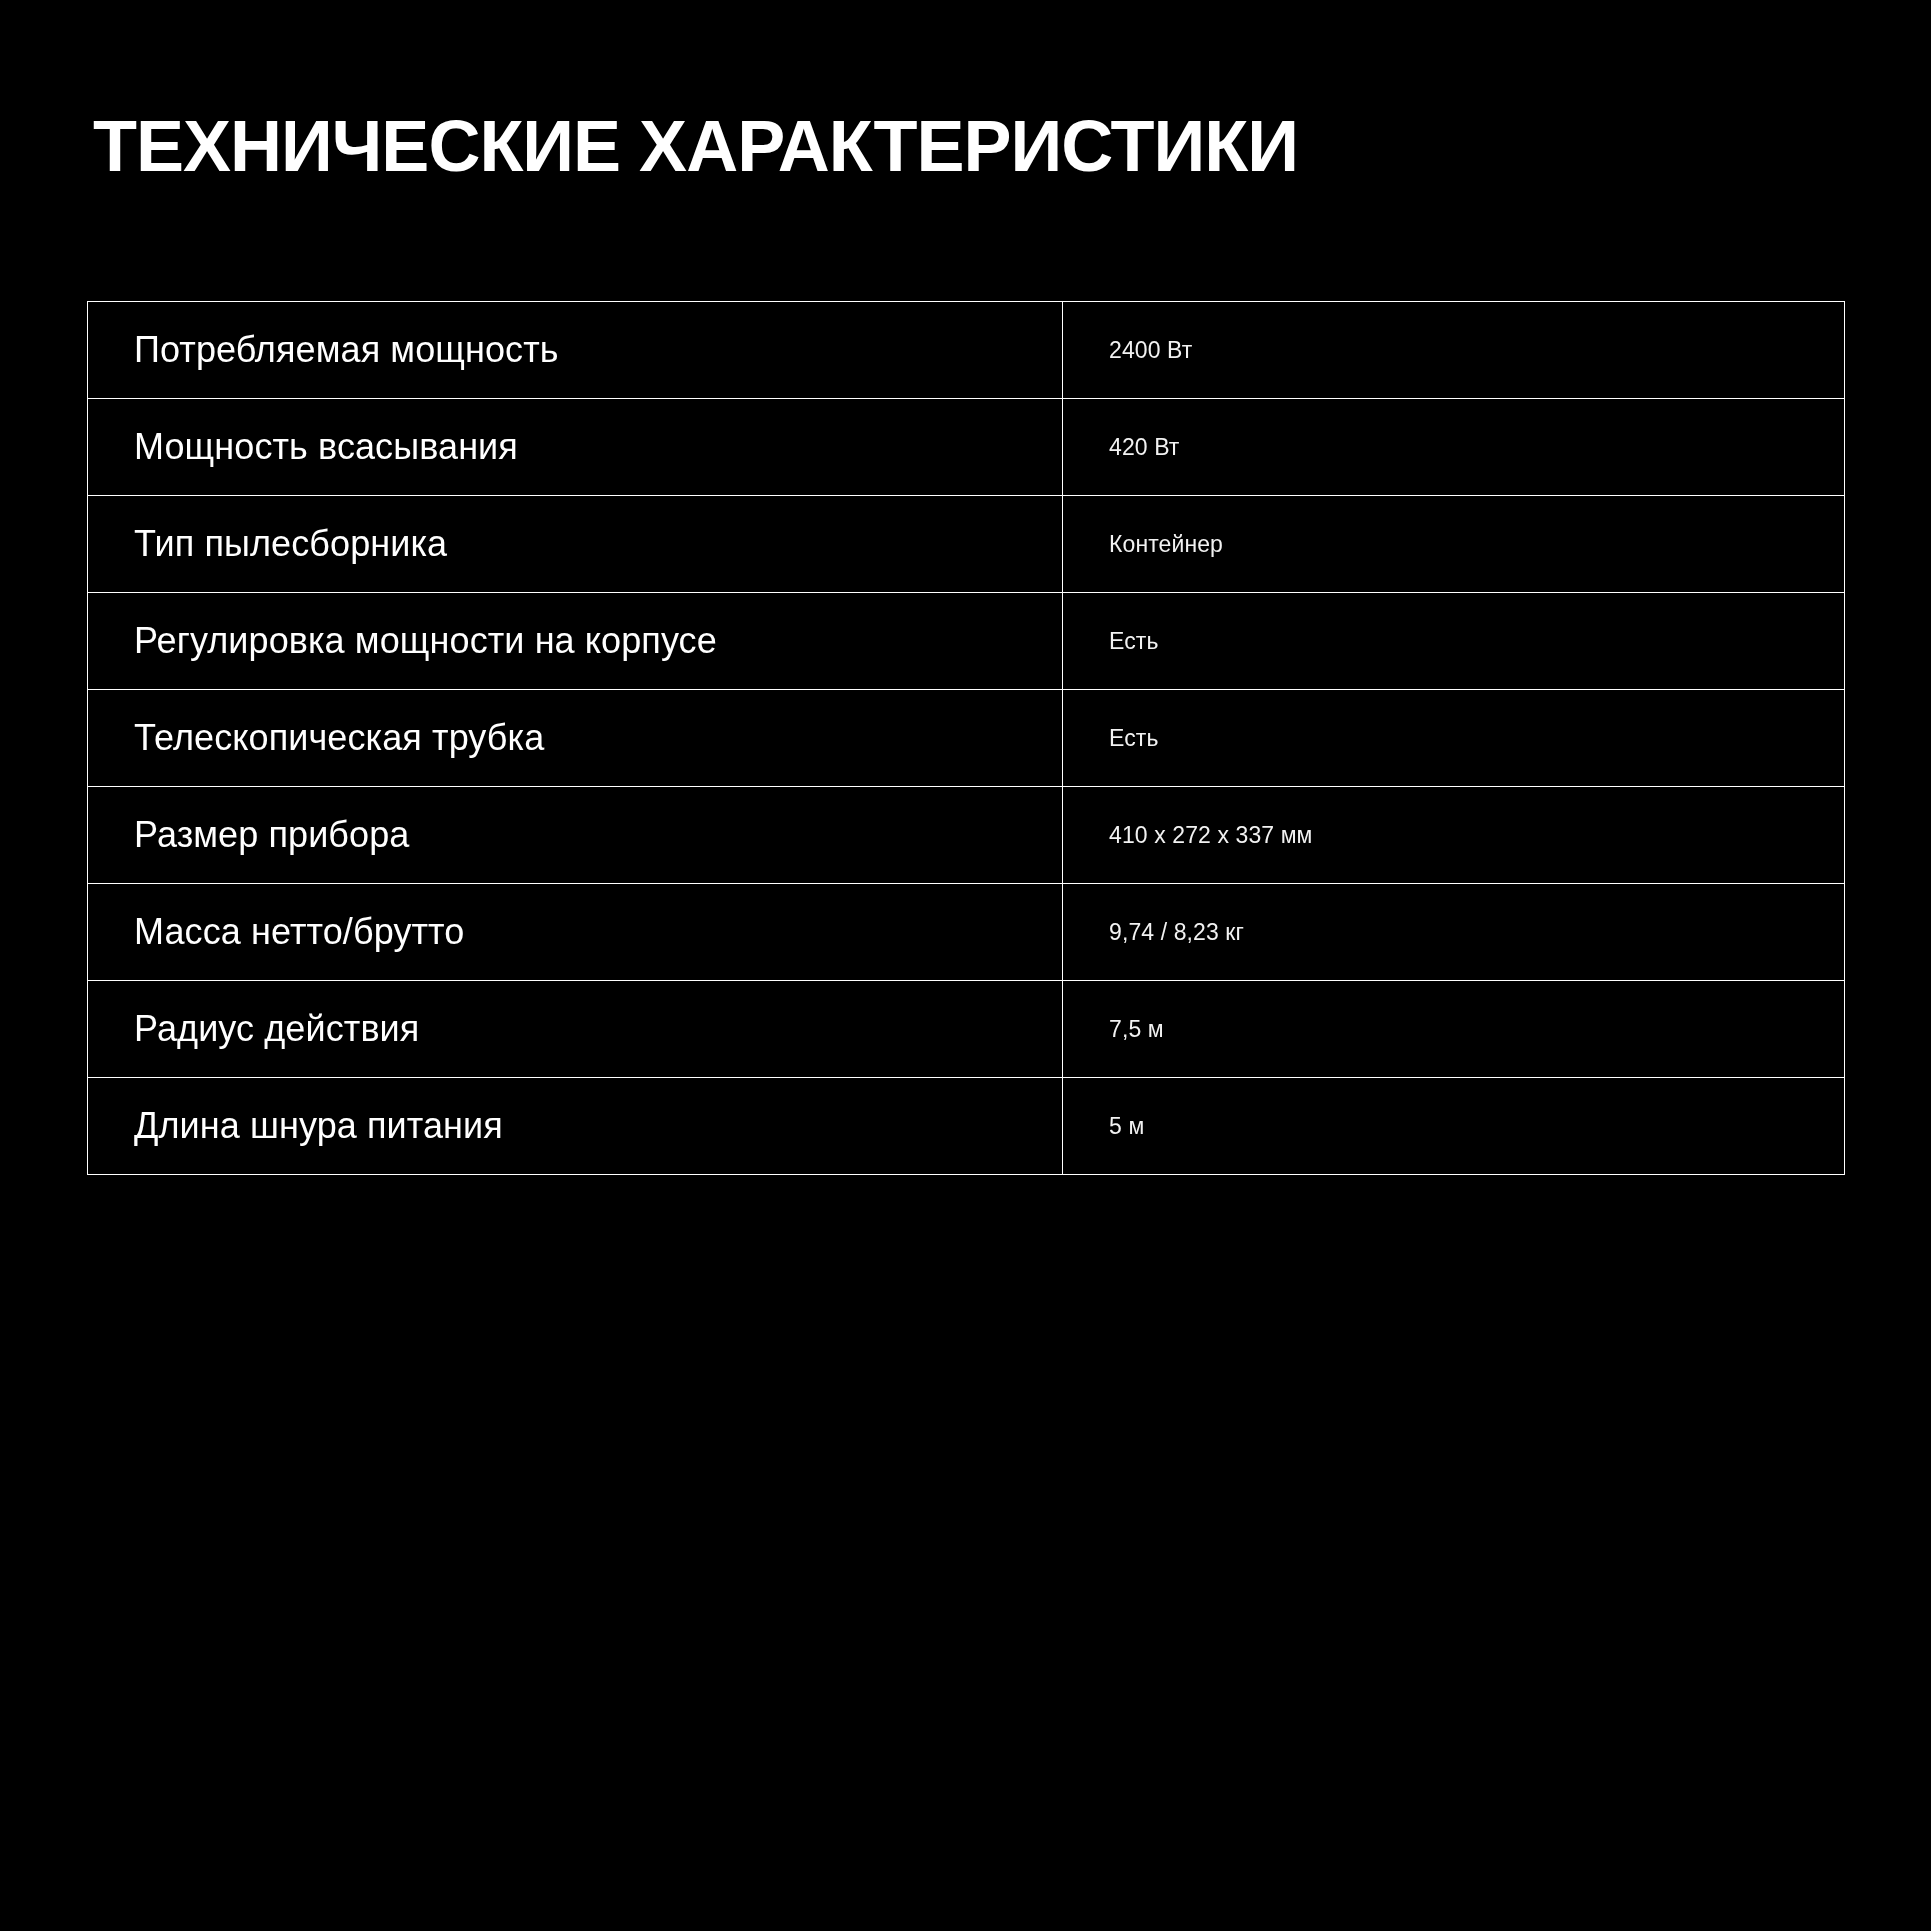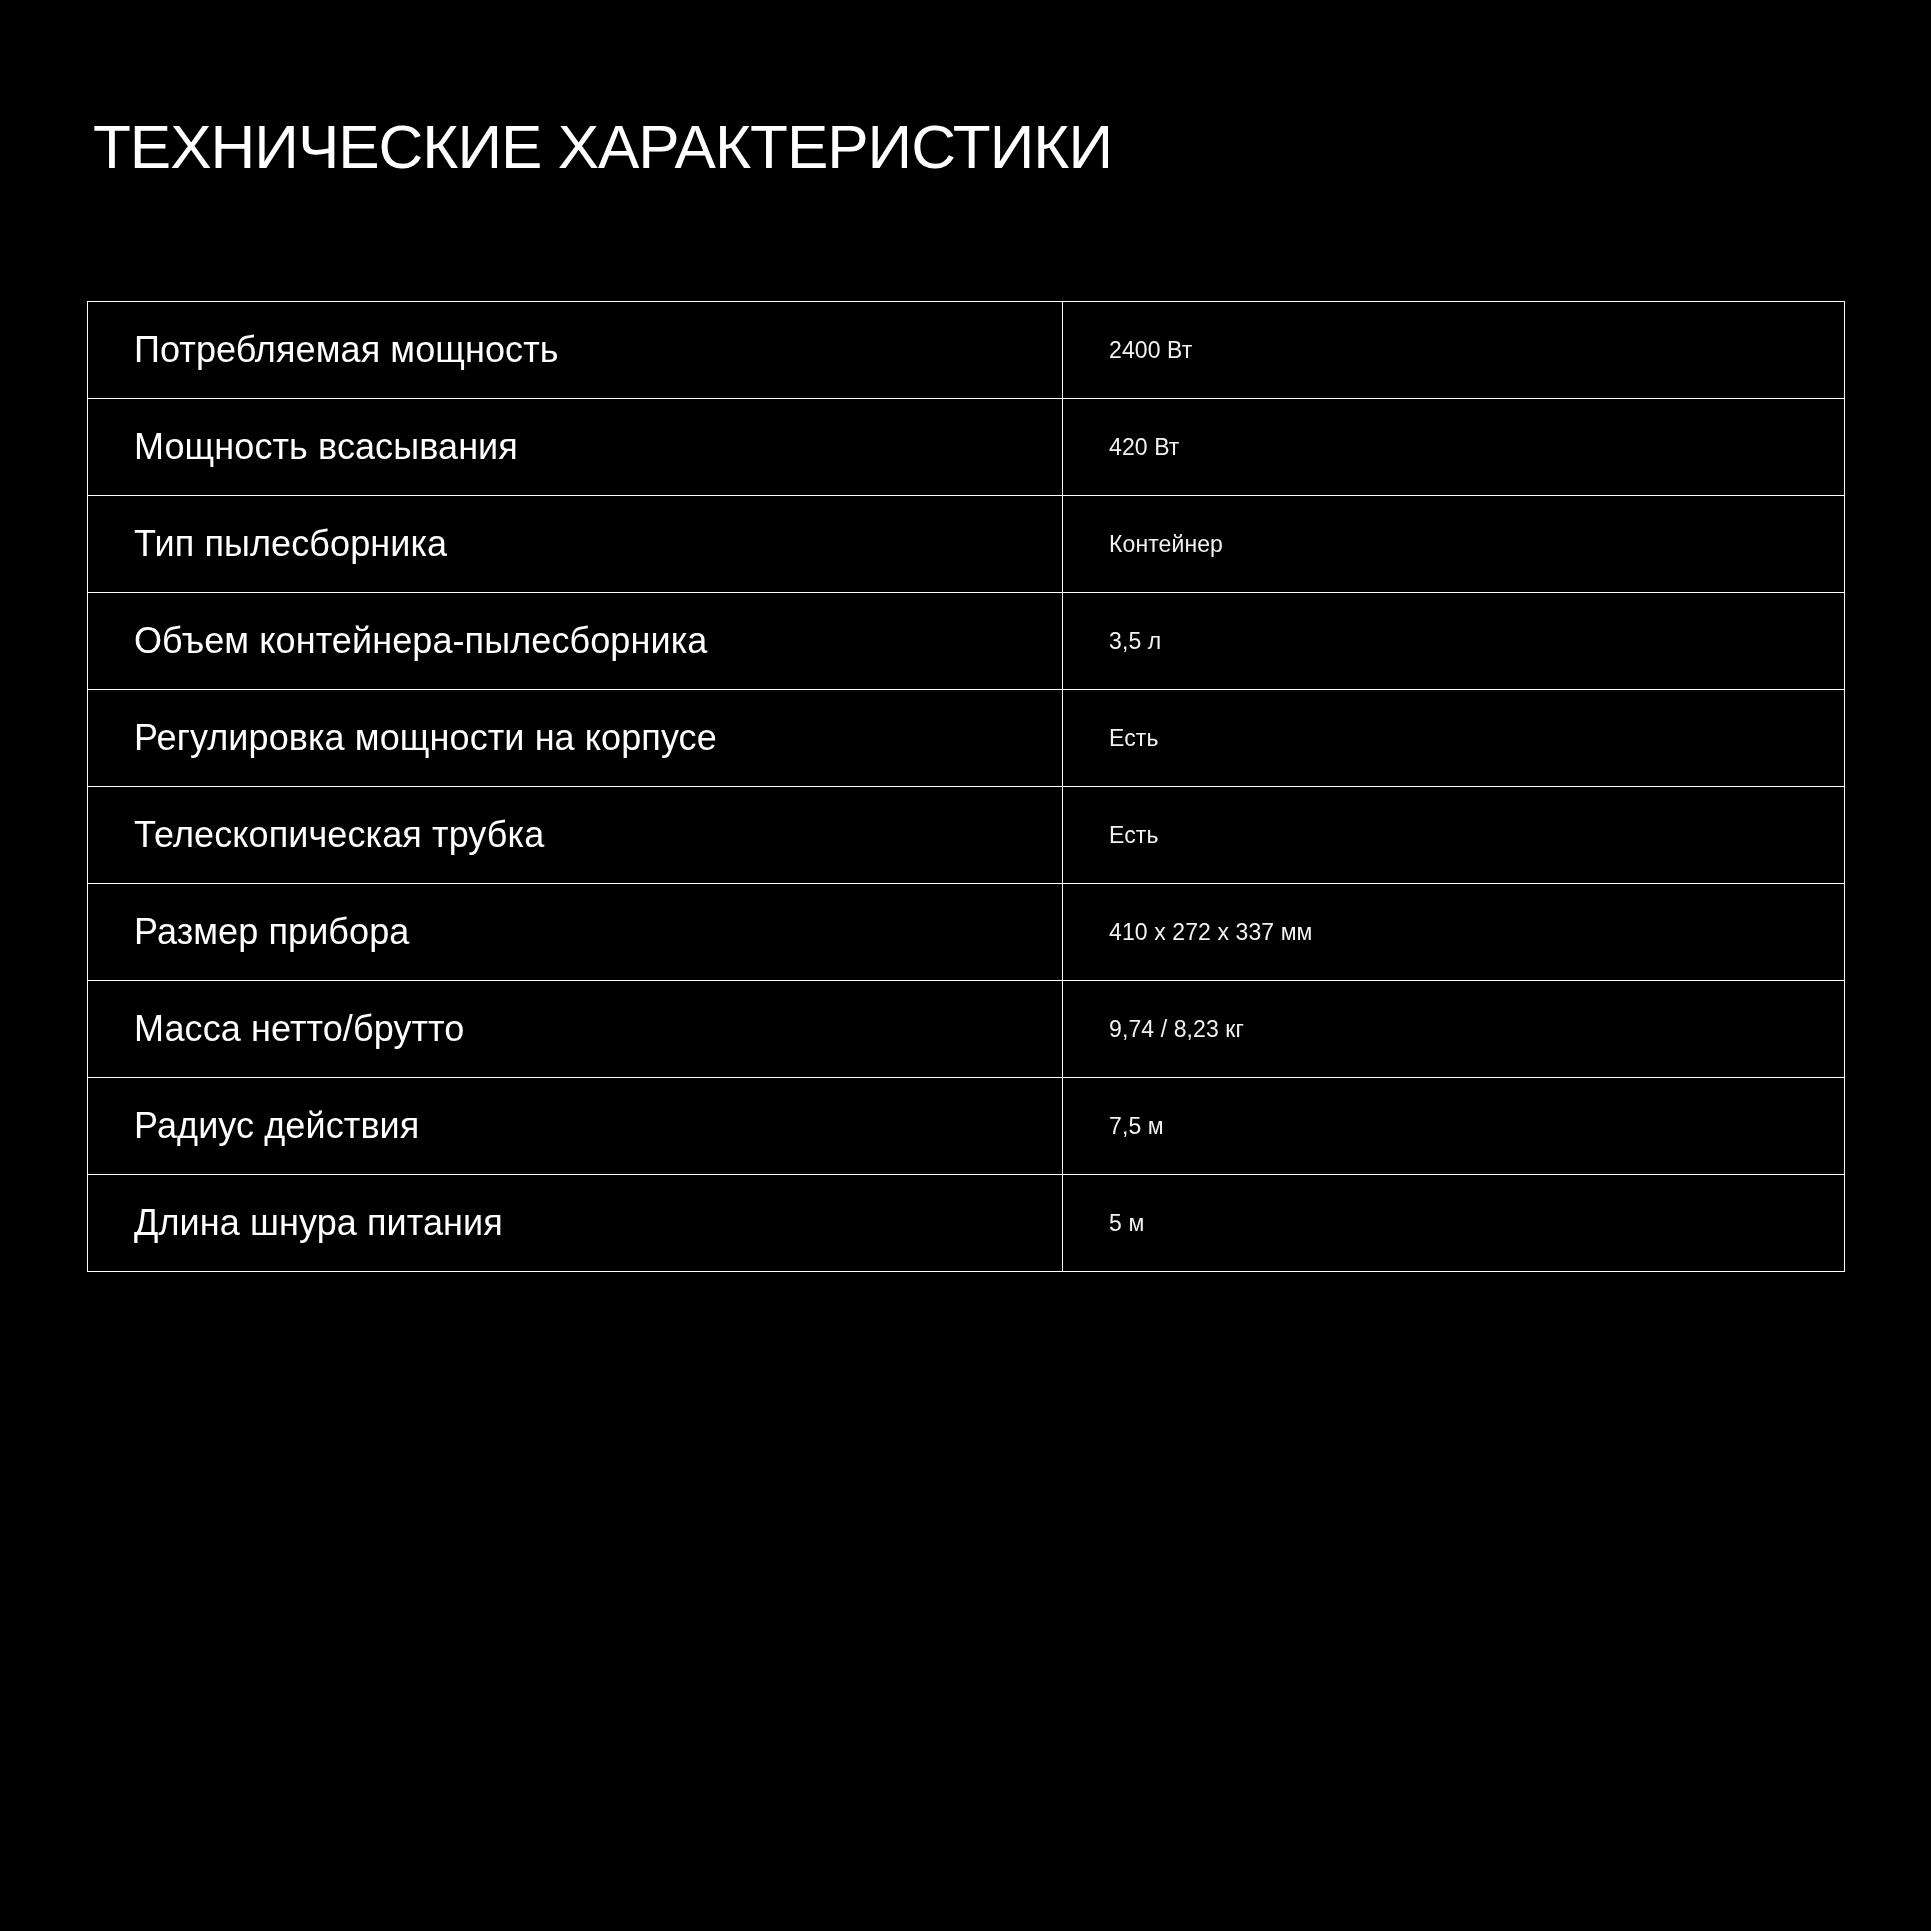--- a/index.html
+++ b/index.html
@@ -19,23 +19,23 @@
     width: 1931px;
     height: 1931px;
     background: #000000;
     box-sizing: border-box;
     padding: 0;
   }
   .page-title {
     position: absolute;
     left: 93px;
     top: 100px;
-    font-size: 62px;
+    font-size: 72px;
     line-height: 93px;
-    font-weight: 400;
+    font-weight: 700;
     letter-spacing: -1px;
     color: #ffffff;
     white-space: nowrap;
   }
   .spec-table {
     position: absolute;
     left: 87px;
     top: 301px;
     width: 1757px;
     border-collapse: collapse;
@@ -83,24 +83,20 @@
       <tr>
         <td class="label-cell">Мощность всасывания</td>
         <td class="value-cell">420 Вт</td>
       </tr>
 
       <tr>
         <td class="label-cell">Тип пылесборника</td>
         <td class="value-cell">Контейнер</td>
       </tr>
 
-      <tr>
-        <td class="label-cell">Объем контейнера-пылесборника</td>
-        <td class="value-cell">3,5 л</td>
-      </tr>
 
 
       <tr>
         <td class="label-cell">Регулировка мощности на корпусе</td>
         <td class="value-cell">Есть</td>
       </tr>
 
       <tr>
         <td class="label-cell">Телескопическая трубка</td>
         <td class="value-cell">Есть</td>

